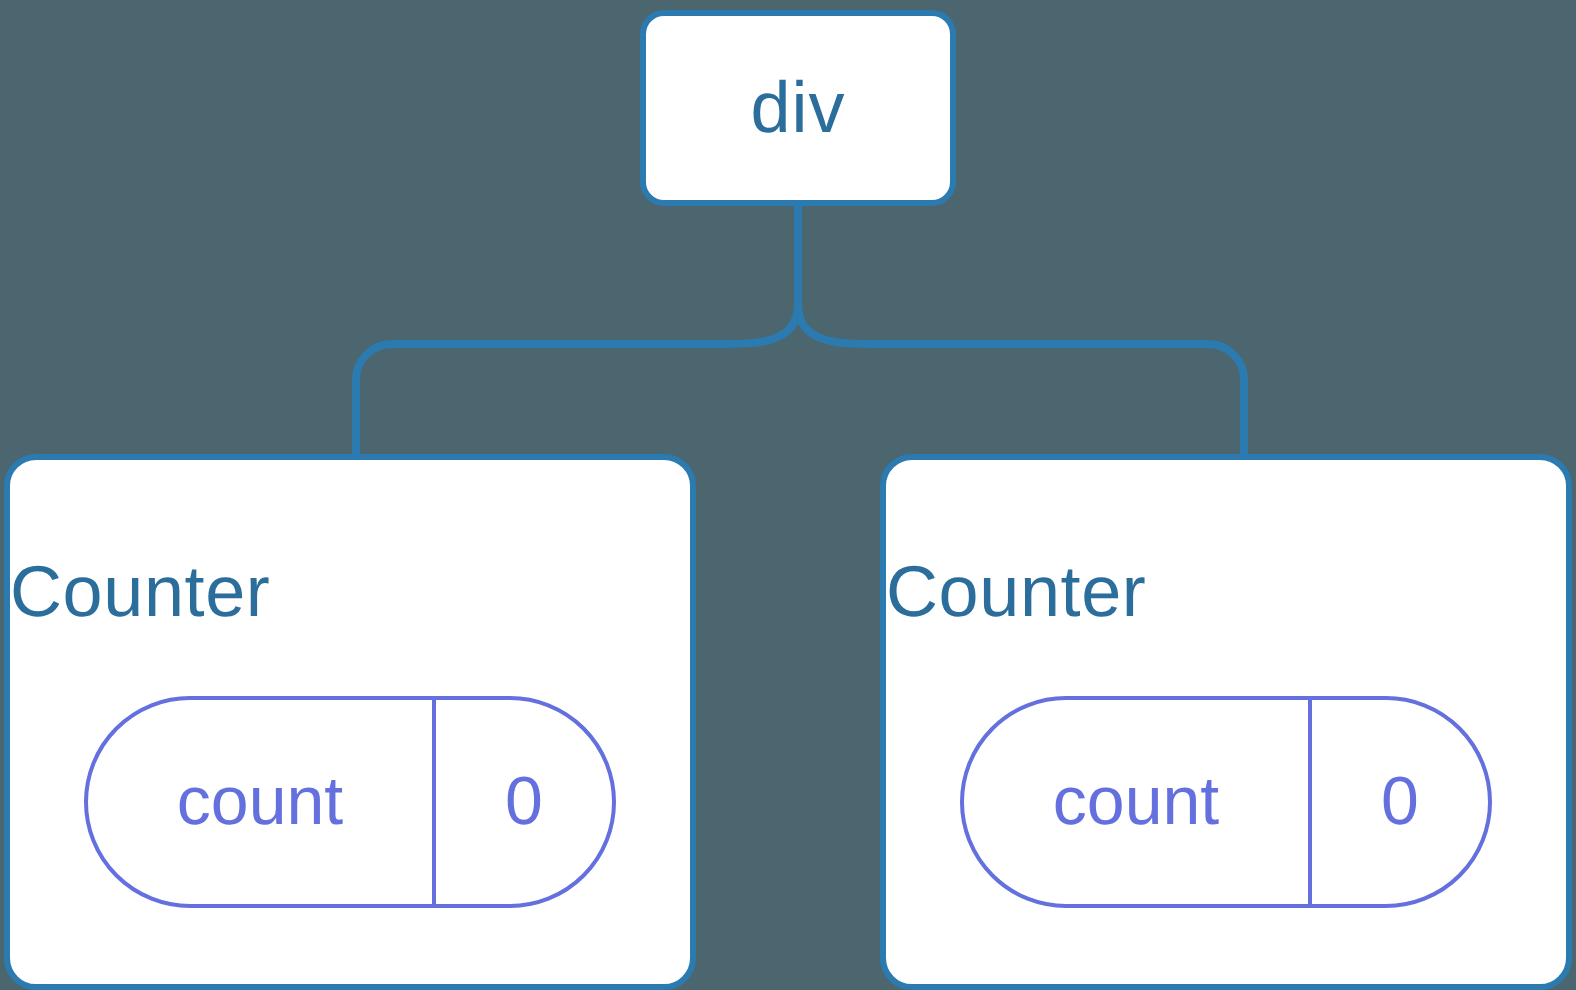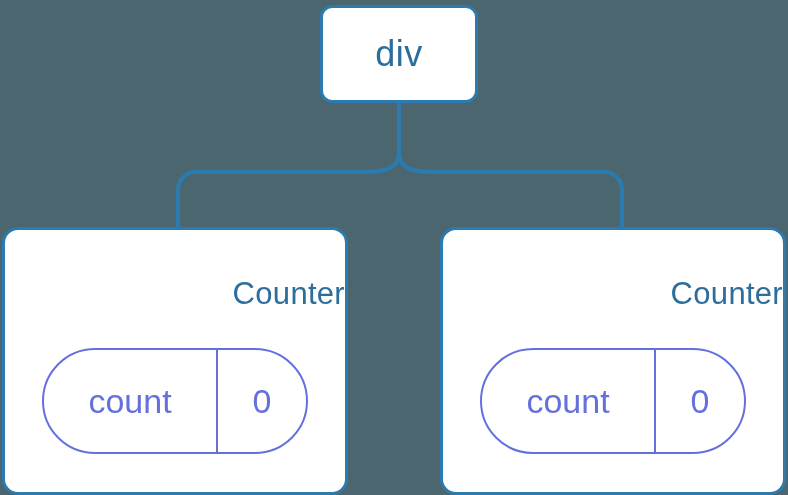--- a/index.html
+++ b/index.html
@@ -61,22 +61,22 @@
     color: #2c6e9b;
     letter-spacing: 0.5px;
     line-height: 1;
   }
 
   .leaf-title {
     position: absolute;
     left: 0;
     right: 0;
     top: 48px;
-    text-align: right;
-    font-size: 31px;
+    text-align: left;
+    font-size: 36px;
     color: #2c6e9b;
     letter-spacing: 0.3px;
     line-height: 1;
   }
 
   
   .pill {
     position: absolute;
     left: 50%;
     transform: translateX(-50%);

